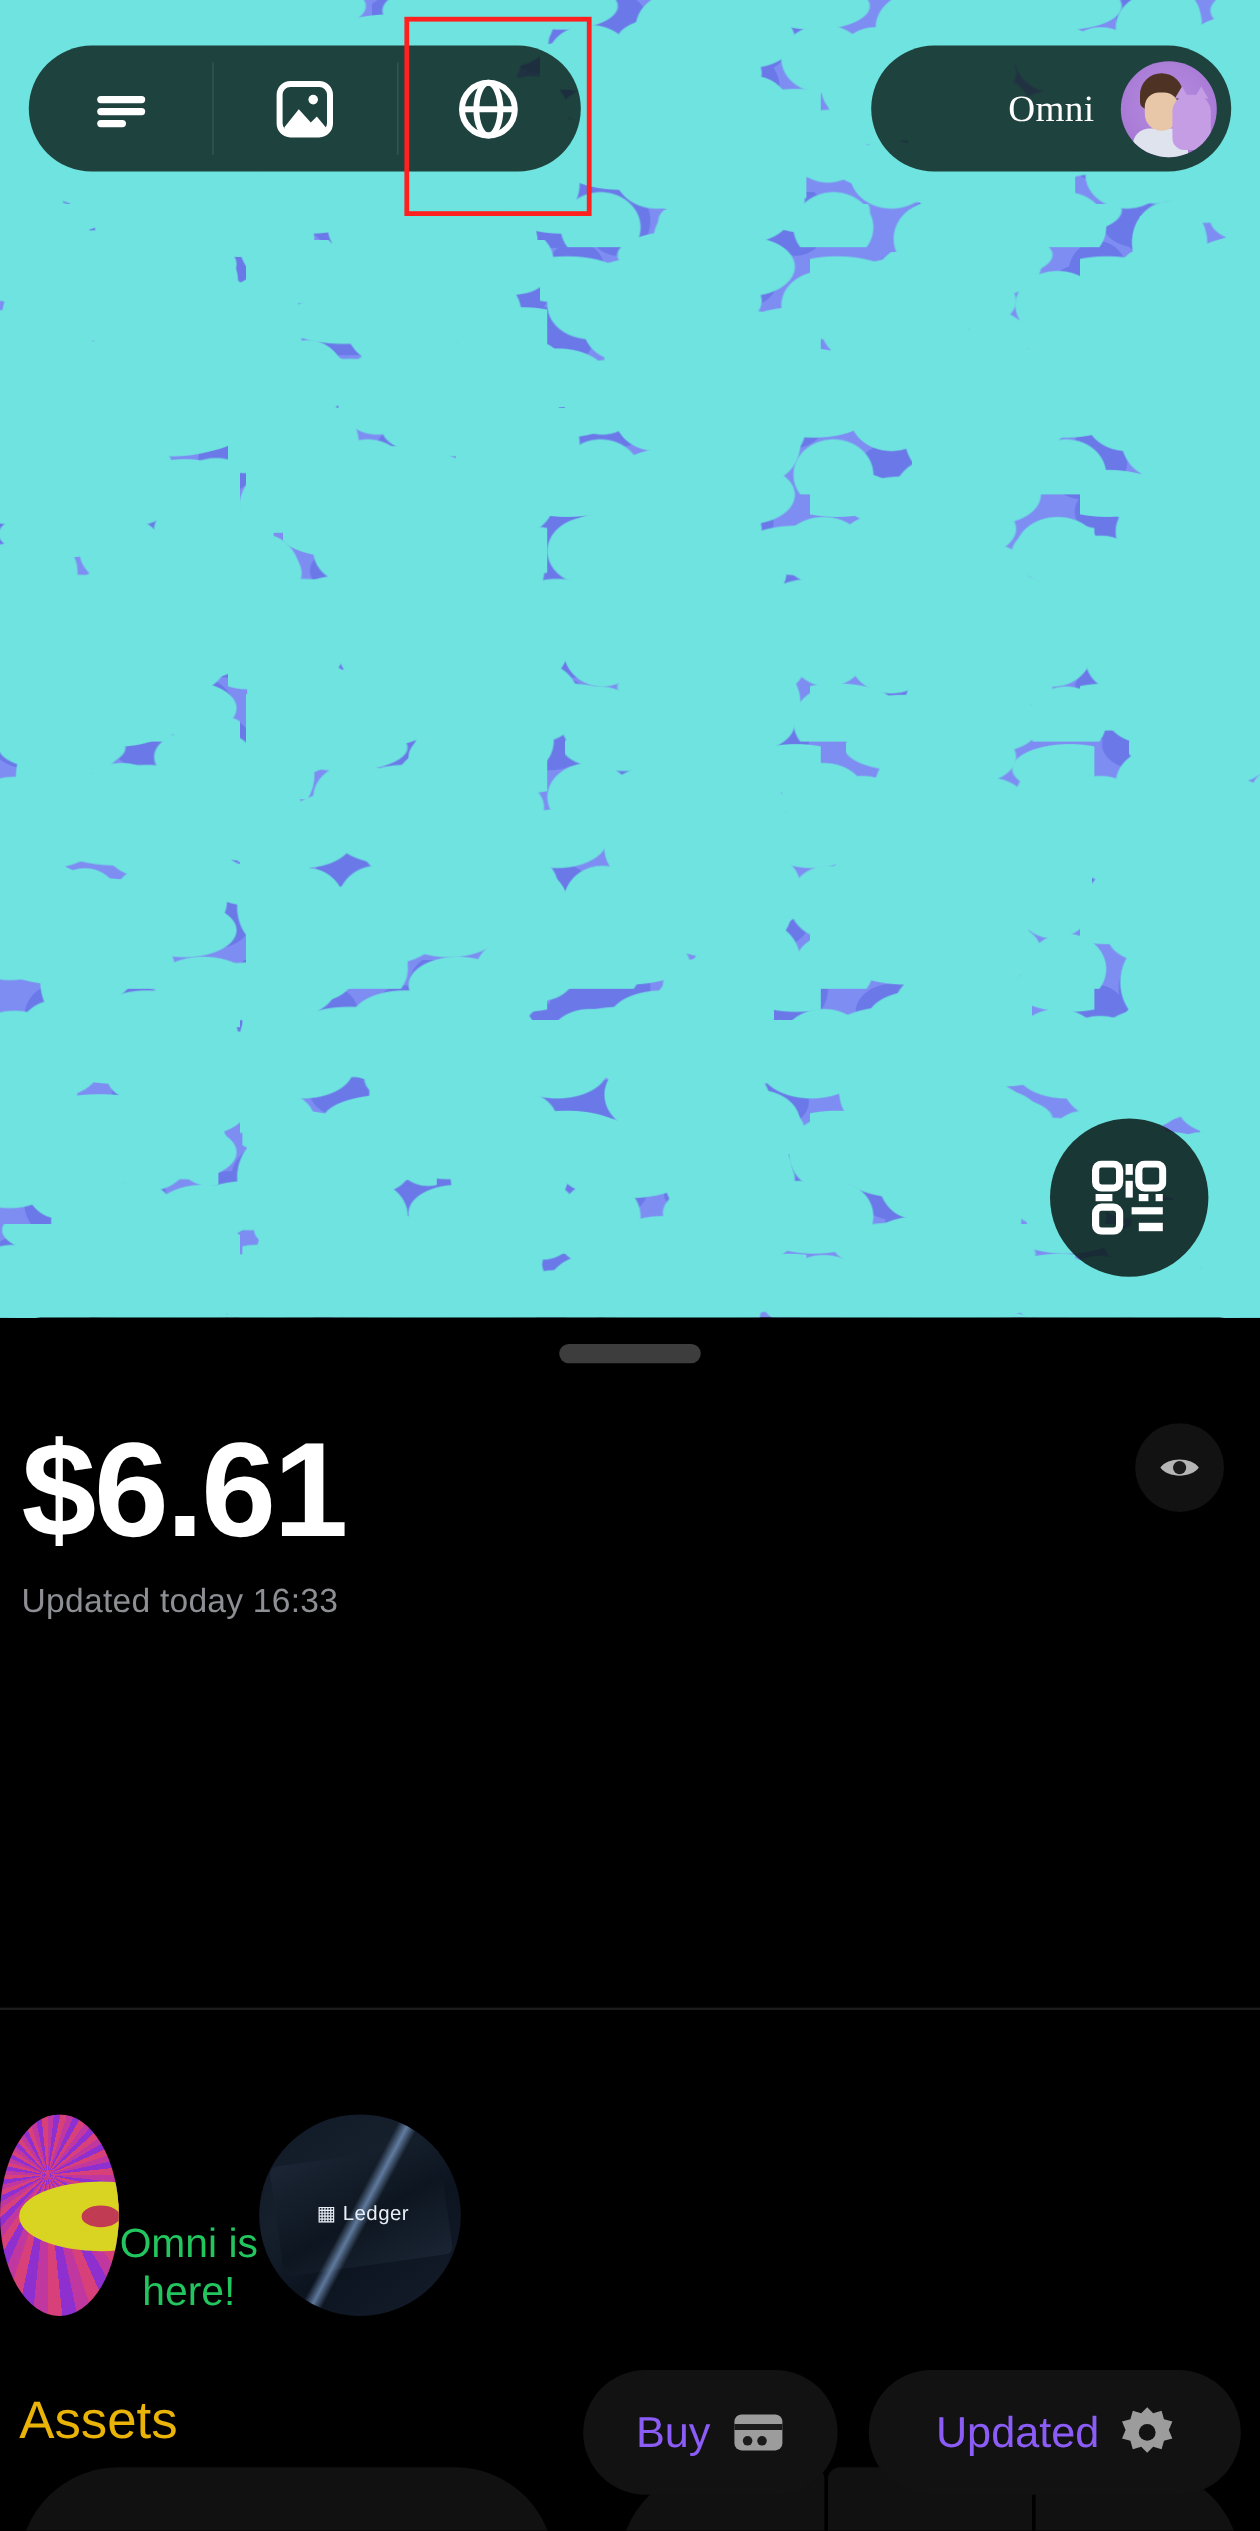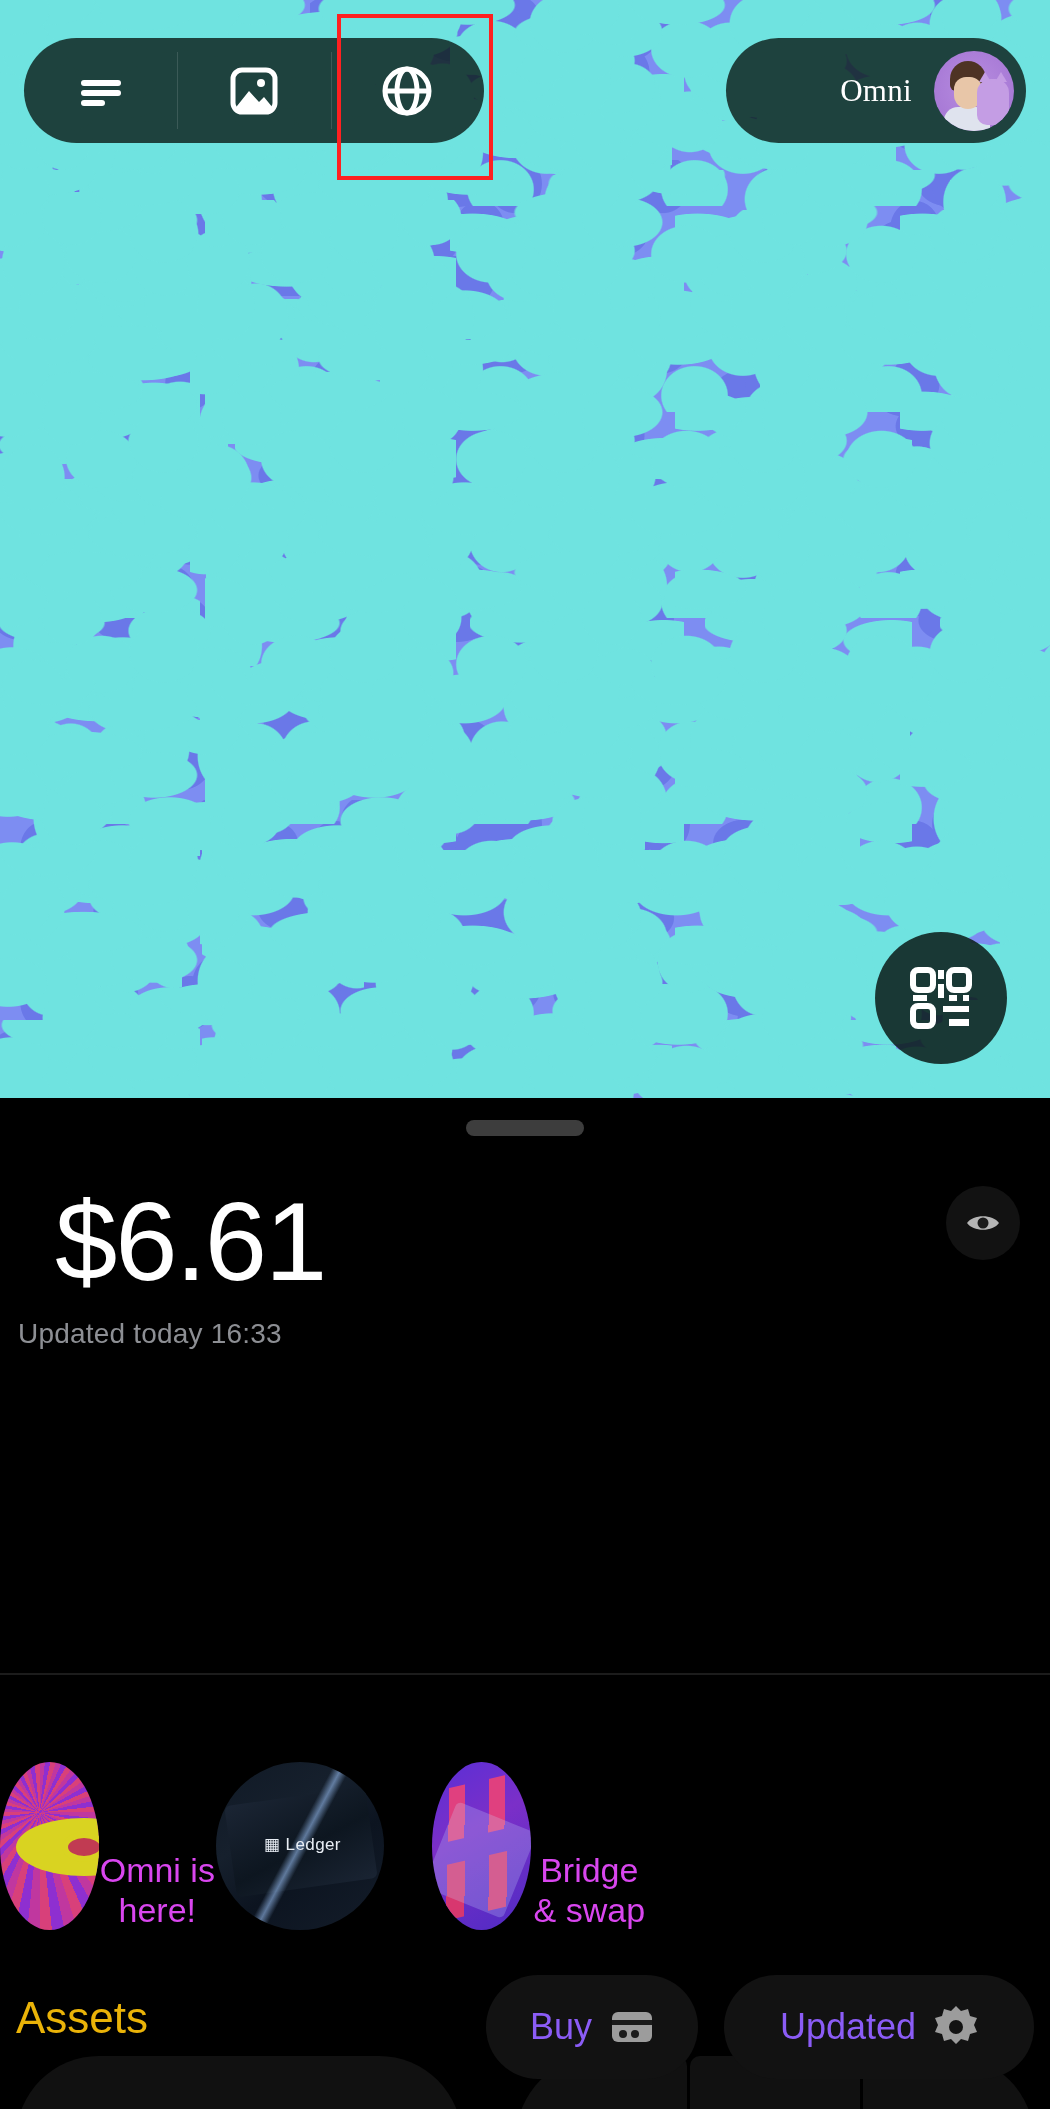--- a/index.html
+++ b/index.html
@@ -135,21 +135,21 @@
   
   #sheet {
     position:absolute; left:0; top:1098px; width:1050px; height:1011px;
     background:#000; border-radius:34px 34px 0 0;
   }
   #drag-handle {
     position:absolute; left:50%; top:22px; transform:translateX(-50%);
     width:118px; height:16px; border-radius:8px; background:#3d3d3d;
   }
   #balance { position:absolute; left:18px; top:88px; color:#fff;
-             font-size:112px; font-weight:400; letter-spacing:-2px; line-height:1;margin-left:37px; }
+             font-size:112px; font-weight:700; letter-spacing:-2px; line-height:1; }
   #updated { position:absolute; left:18px; top:220px; color:#8d8f94;
              font-size:28px; letter-spacing:.2px; }
   #eye-toggle {
     position:absolute; right:30px; top:88px; width:74px; height:74px;
     border-radius:50%; background:#121212;
     display:flex; align-items:center; justify-content:center;
   }
 
   
   #actions { position:absolute; left:0; top:1050px; width:1050px; height:0; }
@@ -163,21 +163,21 @@
   .seg.first { border-radius:84px 10px 10px 84px; }
   .seg.last  { border-radius:10px 84px 84px 10px; }
   .seg.mid   { border-radius:10px; }
 
   #divider { position:absolute; left:0; top:1673px; width:1050px; height:2px; background:#1c1c1c; }
 
   
   #stories { position:absolute; left:0; top:1700px; width:1050px; height:230px; display:flex; }
   .story { width:216px; display:flex; flex-direction:row; align-items:flex-end; }
   .story-thumb { width:168px; height:168px; border-radius:50%; overflow:hidden; position:relative; }
-  .story-label { margin-top:14px; color:#d946ef; font-size:34px; line-height:1.18;
+  .story-label { margin-top:14px; color:#22c55e; font-size:34px; line-height:1.18;
                  text-align:center; width:200px; }
   .thumb-omni {
     background:
       repeating-conic-gradient(from 0deg at 40% 30%, #c0379f 0deg 6deg, #8e2fd0 6deg 12deg, #d8407a 12deg 18deg);
     background-color:#b5349d;
   }
   .thumb-omni::after {
     content:""; position:absolute; left:16px; top:56px; width:136px; height:58px;
     background:#d9d321; border-radius:50%;
     box-shadow:inset 0 0 0 0 transparent;
@@ -379,26 +379,20 @@
     </div>
 
     <div class="story">
       <div class="story-thumb thumb-ledger">
         <div class="dev"></div>
         <div class="shine"></div>
         <div class="lg">▦ Ledger</div>
       </div>
     </div>
 
-    <div class="story">
-      <div class="story-thumb thumb-bridge">
-        <div class="glass"></div>
-      </div>
-      <div class="story-label">Bridge &amp; swap</div>
-    </div>
   </div>
 
   <div id="assets-row">
 
     <div id="assets-title">Assets</div>
 
     <div id="buy-btn">
       <span class="btn-text">Buy</span>
       <span>
         <svg width="44" height="34" viewBox="0 0 44 34">

